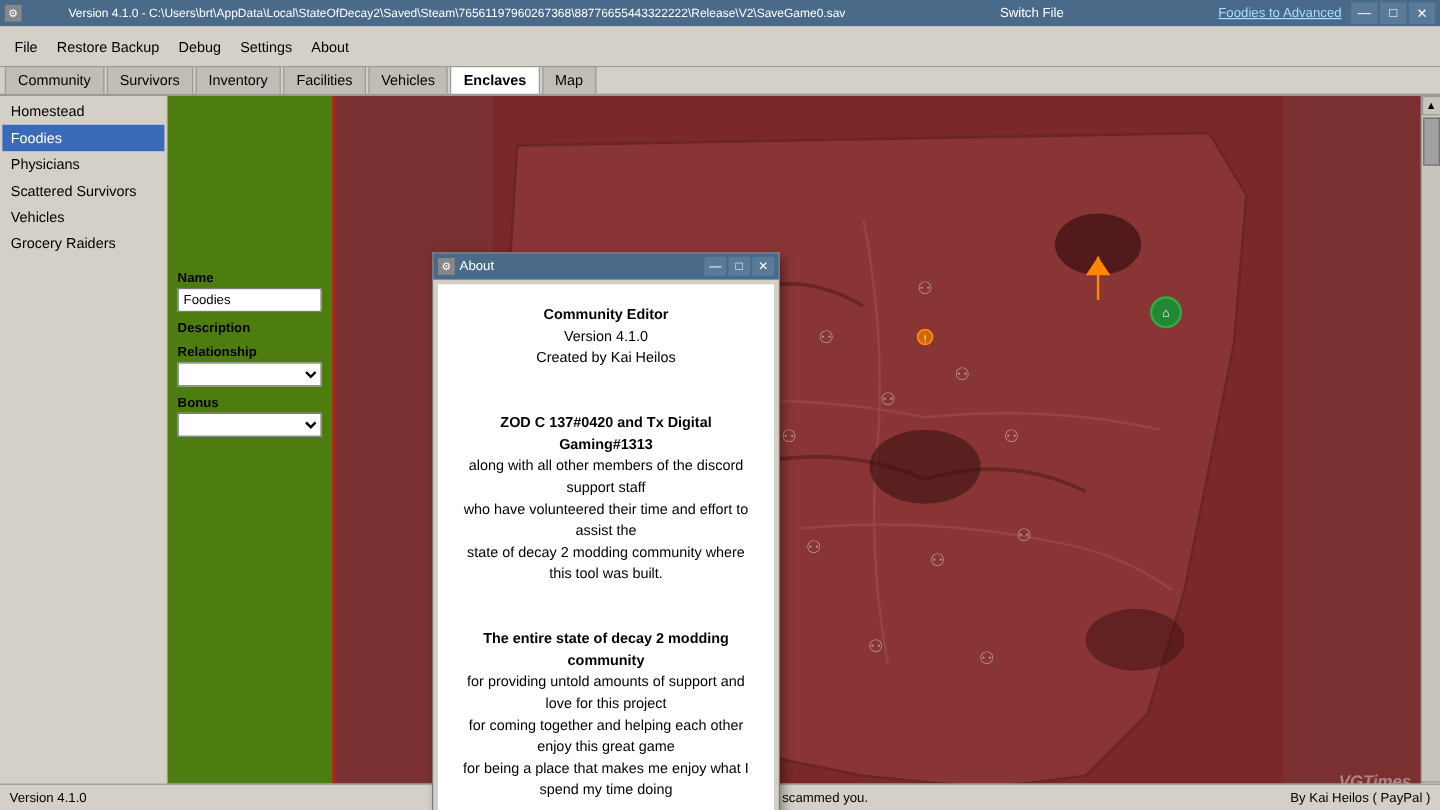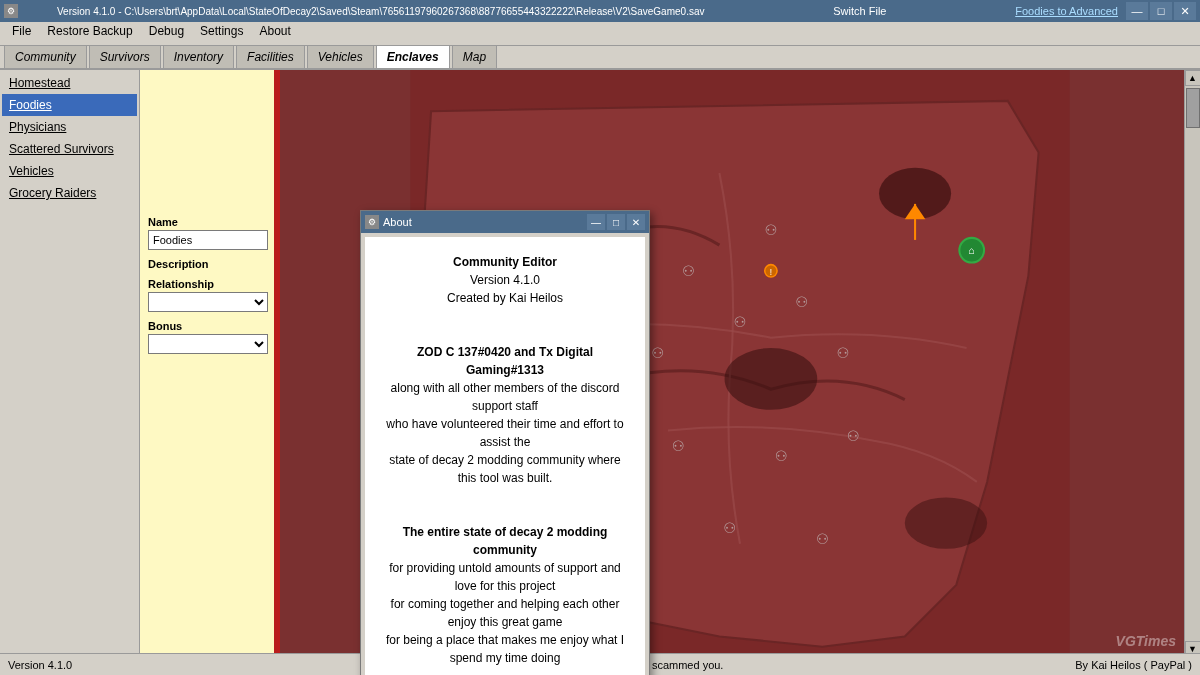--- a/index.html
+++ b/index.html
@@ -56,22 +56,23 @@
     }
     .title-bar-center {
       flex: 1;
       text-align: center;
       font-size: 11px;
     }
 
     
     .menu-bar {
       background: #d4d0c8;
-      height: 24px;
-      display: flex;
+      height: 34px;
+      display: flex;
+      align-items: center;
       border-bottom: 1px solid #9a9a9a;
       padding: 0 4px;
     }
     .menu-item {
       padding: 2px 8px;
       cursor: pointer;
       font-size: 12px;
     }
 
     
@@ -84,21 +85,20 @@
       border-bottom: 2px solid #9a9a9a;
     }
     .tab {
       padding: 4px 10px;
       border: 1px solid #9a9a9a;
       border-bottom: none;
       background: #c0bdb5;
       cursor: pointer;
       font-size: 12px;
       margin-right: 2px;
-      font-style: italic;
     }
     .tab.active {
       background: #ffffff;
       font-weight: bold;
     }
 
     
     .main-layout {
       display: flex;
       height: calc(675px - 22px - 20px - 24px - 22px);
@@ -110,32 +110,31 @@
       background: #d4d0c8;
       border-right: 1px solid #9a9a9a;
       padding: 2px;
       flex-shrink: 0;
     }
     .sidebar-item {
       padding: 3px 6px;
       cursor: pointer;
       font-size: 12px;
       border: 1px solid transparent;
-      text-decoration: underline;
     }
     .sidebar-item.selected {
       background: #3a6aba;
       color: white;
     }
 
     
     .content-left {
       width: 140px;
-      background: #fef9c3;
-      border-right: 6px solid #b91c1c;
+      background: #4d7c0f;
+      border-right: 3px solid #b91c1c;
       padding: 8px;
       flex-shrink: 0;
     }
     .field-label {
       font-size: 11px;
       font-weight: bold;
       margin-top: 8px;
       margin-bottom: 2px;
     }
     .field-input {

